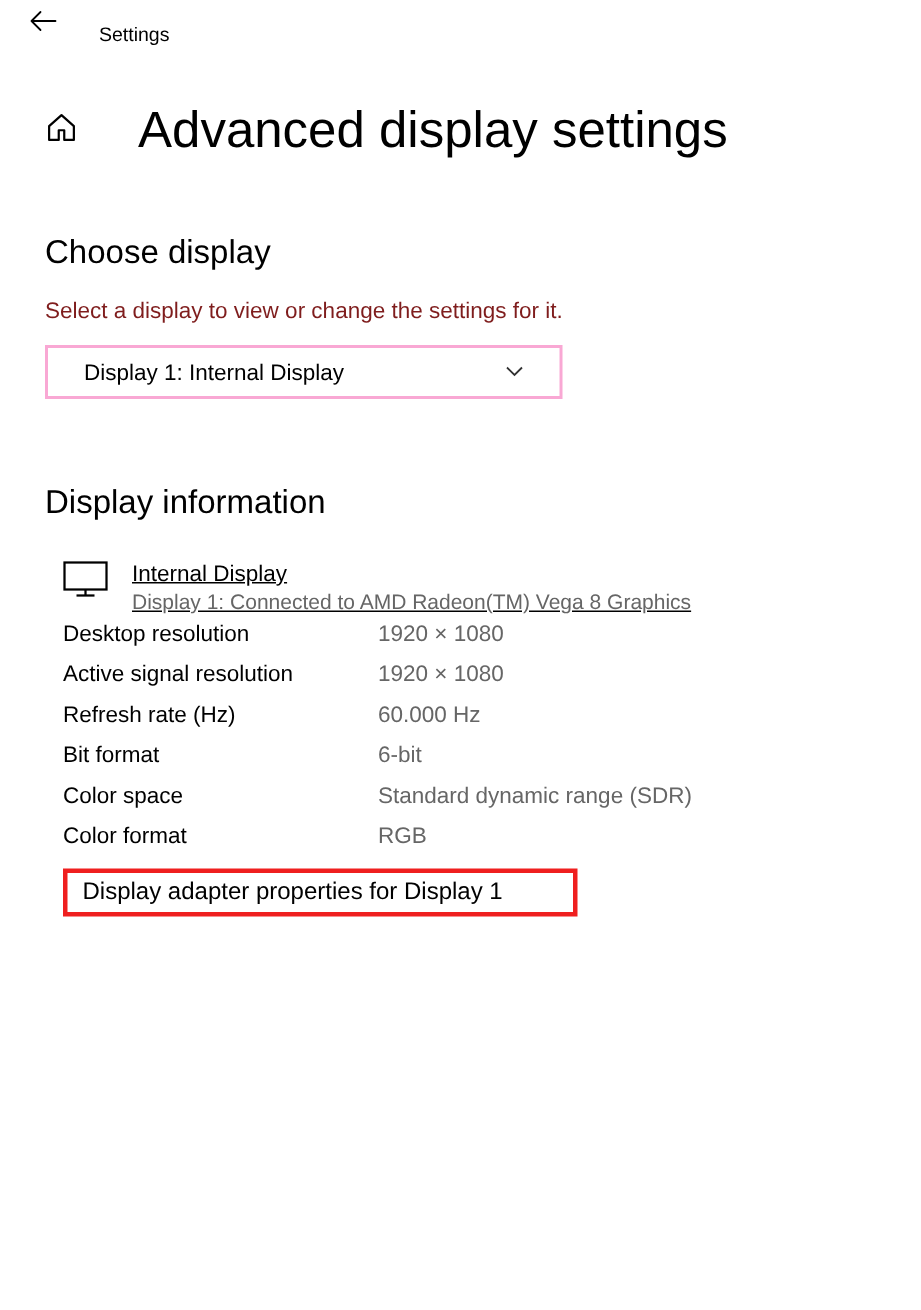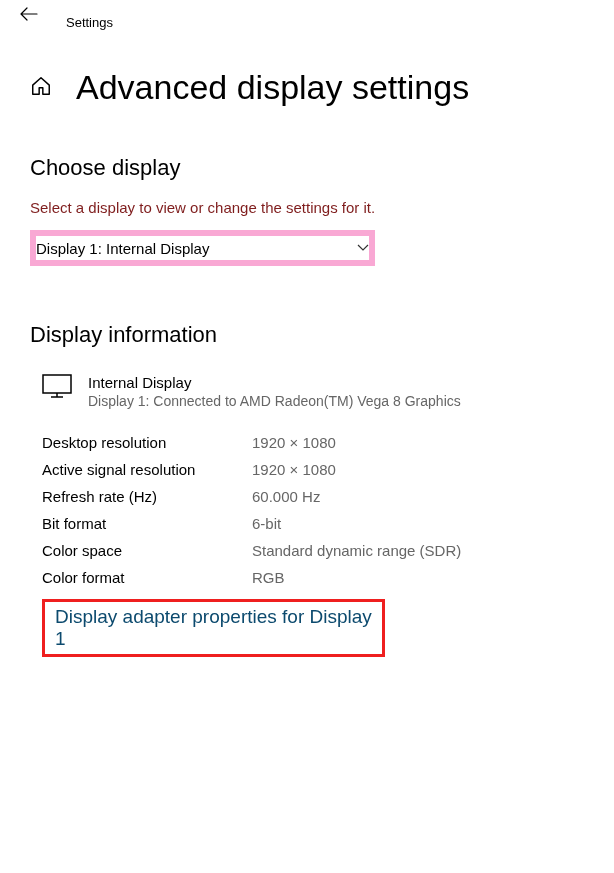--- a/index.html
+++ b/index.html
@@ -31,21 +31,21 @@
     .topbar-title {
       font-size: 13px;
       color: #000;
     }
     .content {
       padding: 30px 30px 0 30px;
     }
     .title-row {
       display: flex;
       align-items: center;
-      gap: 24px;
+      gap: 40px;
       margin-bottom: 48px;
     }
     .home-icon svg {
       width: 22px;
       height: 22px;
     }
     .page-title {
       font-size: 34px;
       font-weight: 400;
       color: #000;
@@ -58,43 +58,43 @@
       margin-bottom: 18px;
     }
     .section-subtext {
       font-size: 15px;
       color: #7f1d1d;
       margin-bottom: 14px;
     }
     .dropdown {
       width: 345px;
       height: 36px;
-      border: 6px solid #f9a8d4;
+      border: 2px solid #f9a8d4;
       display: flex;
       align-items: center;
       justify-content: space-between;
-      padding: 0 0;
+      padding: 0 24px;
       cursor: pointer;
       margin-bottom: 56px;
     }
     .dropdown-label {
       font-size: 15px;
       color: #000;
     }
     .chevron {
       font-size: 12px;
       color: #333;
     }
     .display-info-block {
       display: flex;
       align-items: flex-start;
       gap: 16px;
       margin-left: 12px;
       margin-top: 26px;
-      margin-bottom: 20px;
+      text-decoration: underline;
     }
     .monitor-icon svg {
       width: 30px;
       height: 24px;
     }
     .display-info-text .name {
       font-size: 15px;
       color: #000;
     }
     .display-info-text .connected {
@@ -120,22 +120,22 @@
     }
     .adapter-link-wrap {
       margin-left: 12px;
       margin-top: 8px;
       border: 3px solid #ef1f1f;
       padding: 4px 10px;
       display: inline-block;
       width: 343px;
     }
     .adapter-link {
-      font-size: 19px;
-      color: #0c4a6e;
+      font-size: 16px;
+      color: #000000;
       cursor: pointer;
     }
   </style>
 </head>
 <body>
 
 <div class="topbar">
   <div class="back-arrow">
     <svg width="18" height="14" viewBox="0 0 18 14">
       <path d="M7 1 L1 7 L7 13 M1 7 L17 7" stroke="#000" stroke-width="1.2" fill="none" stroke-linecap="round" stroke-linejoin="round"></path>

